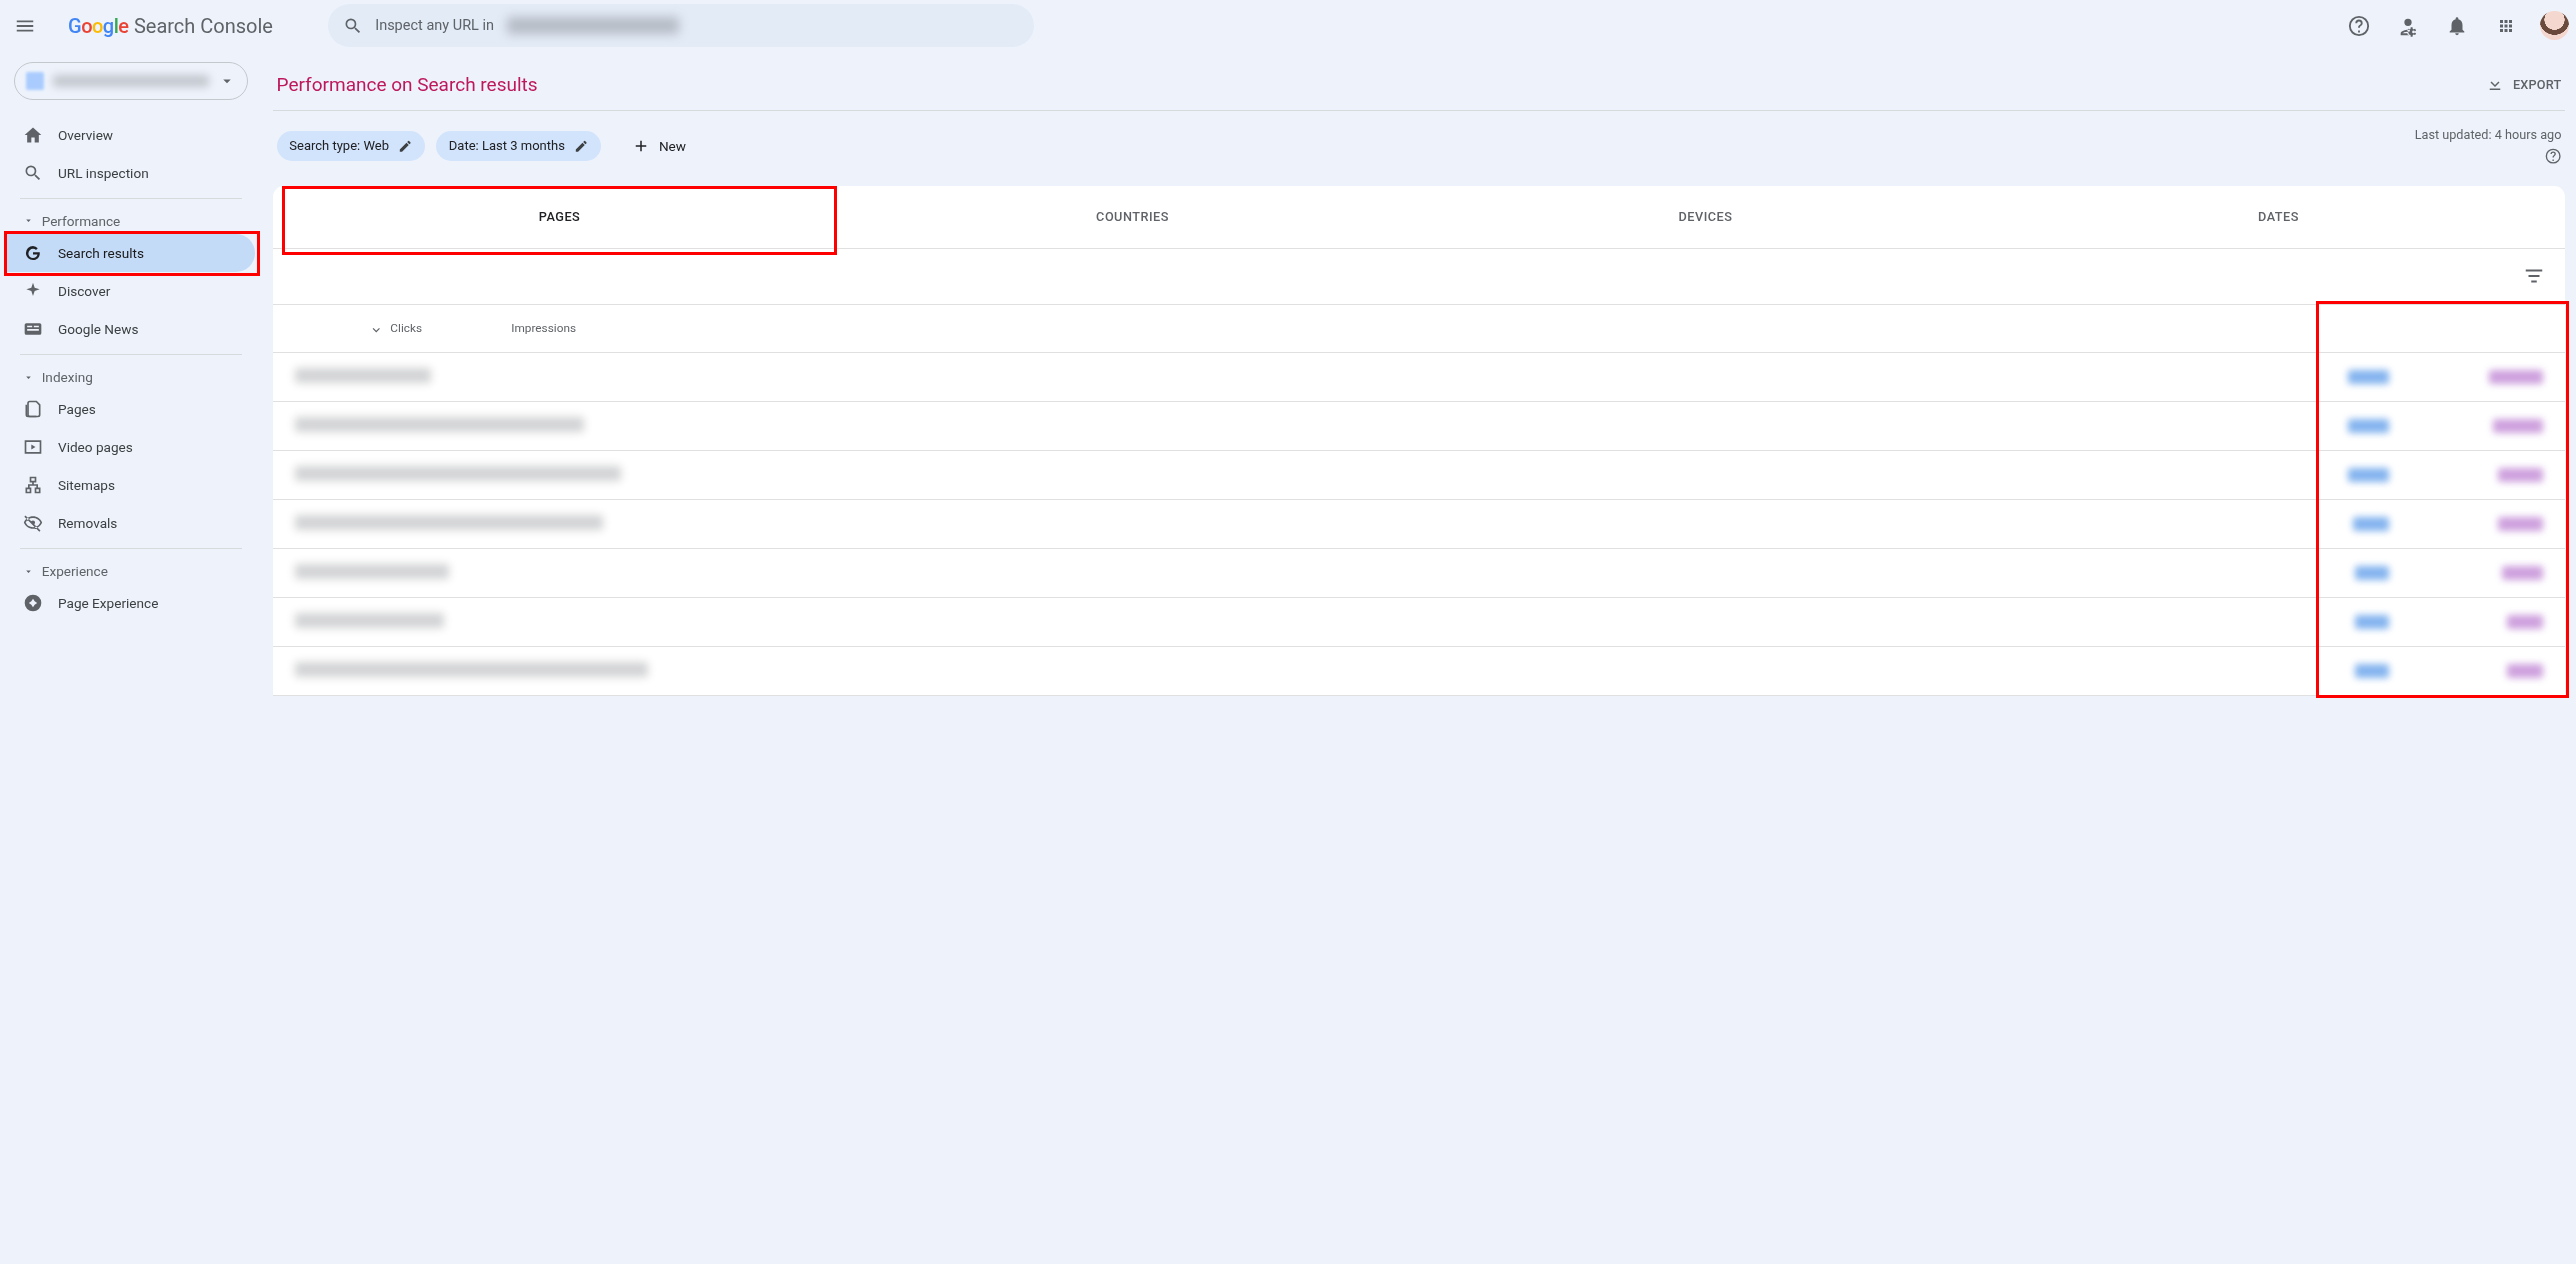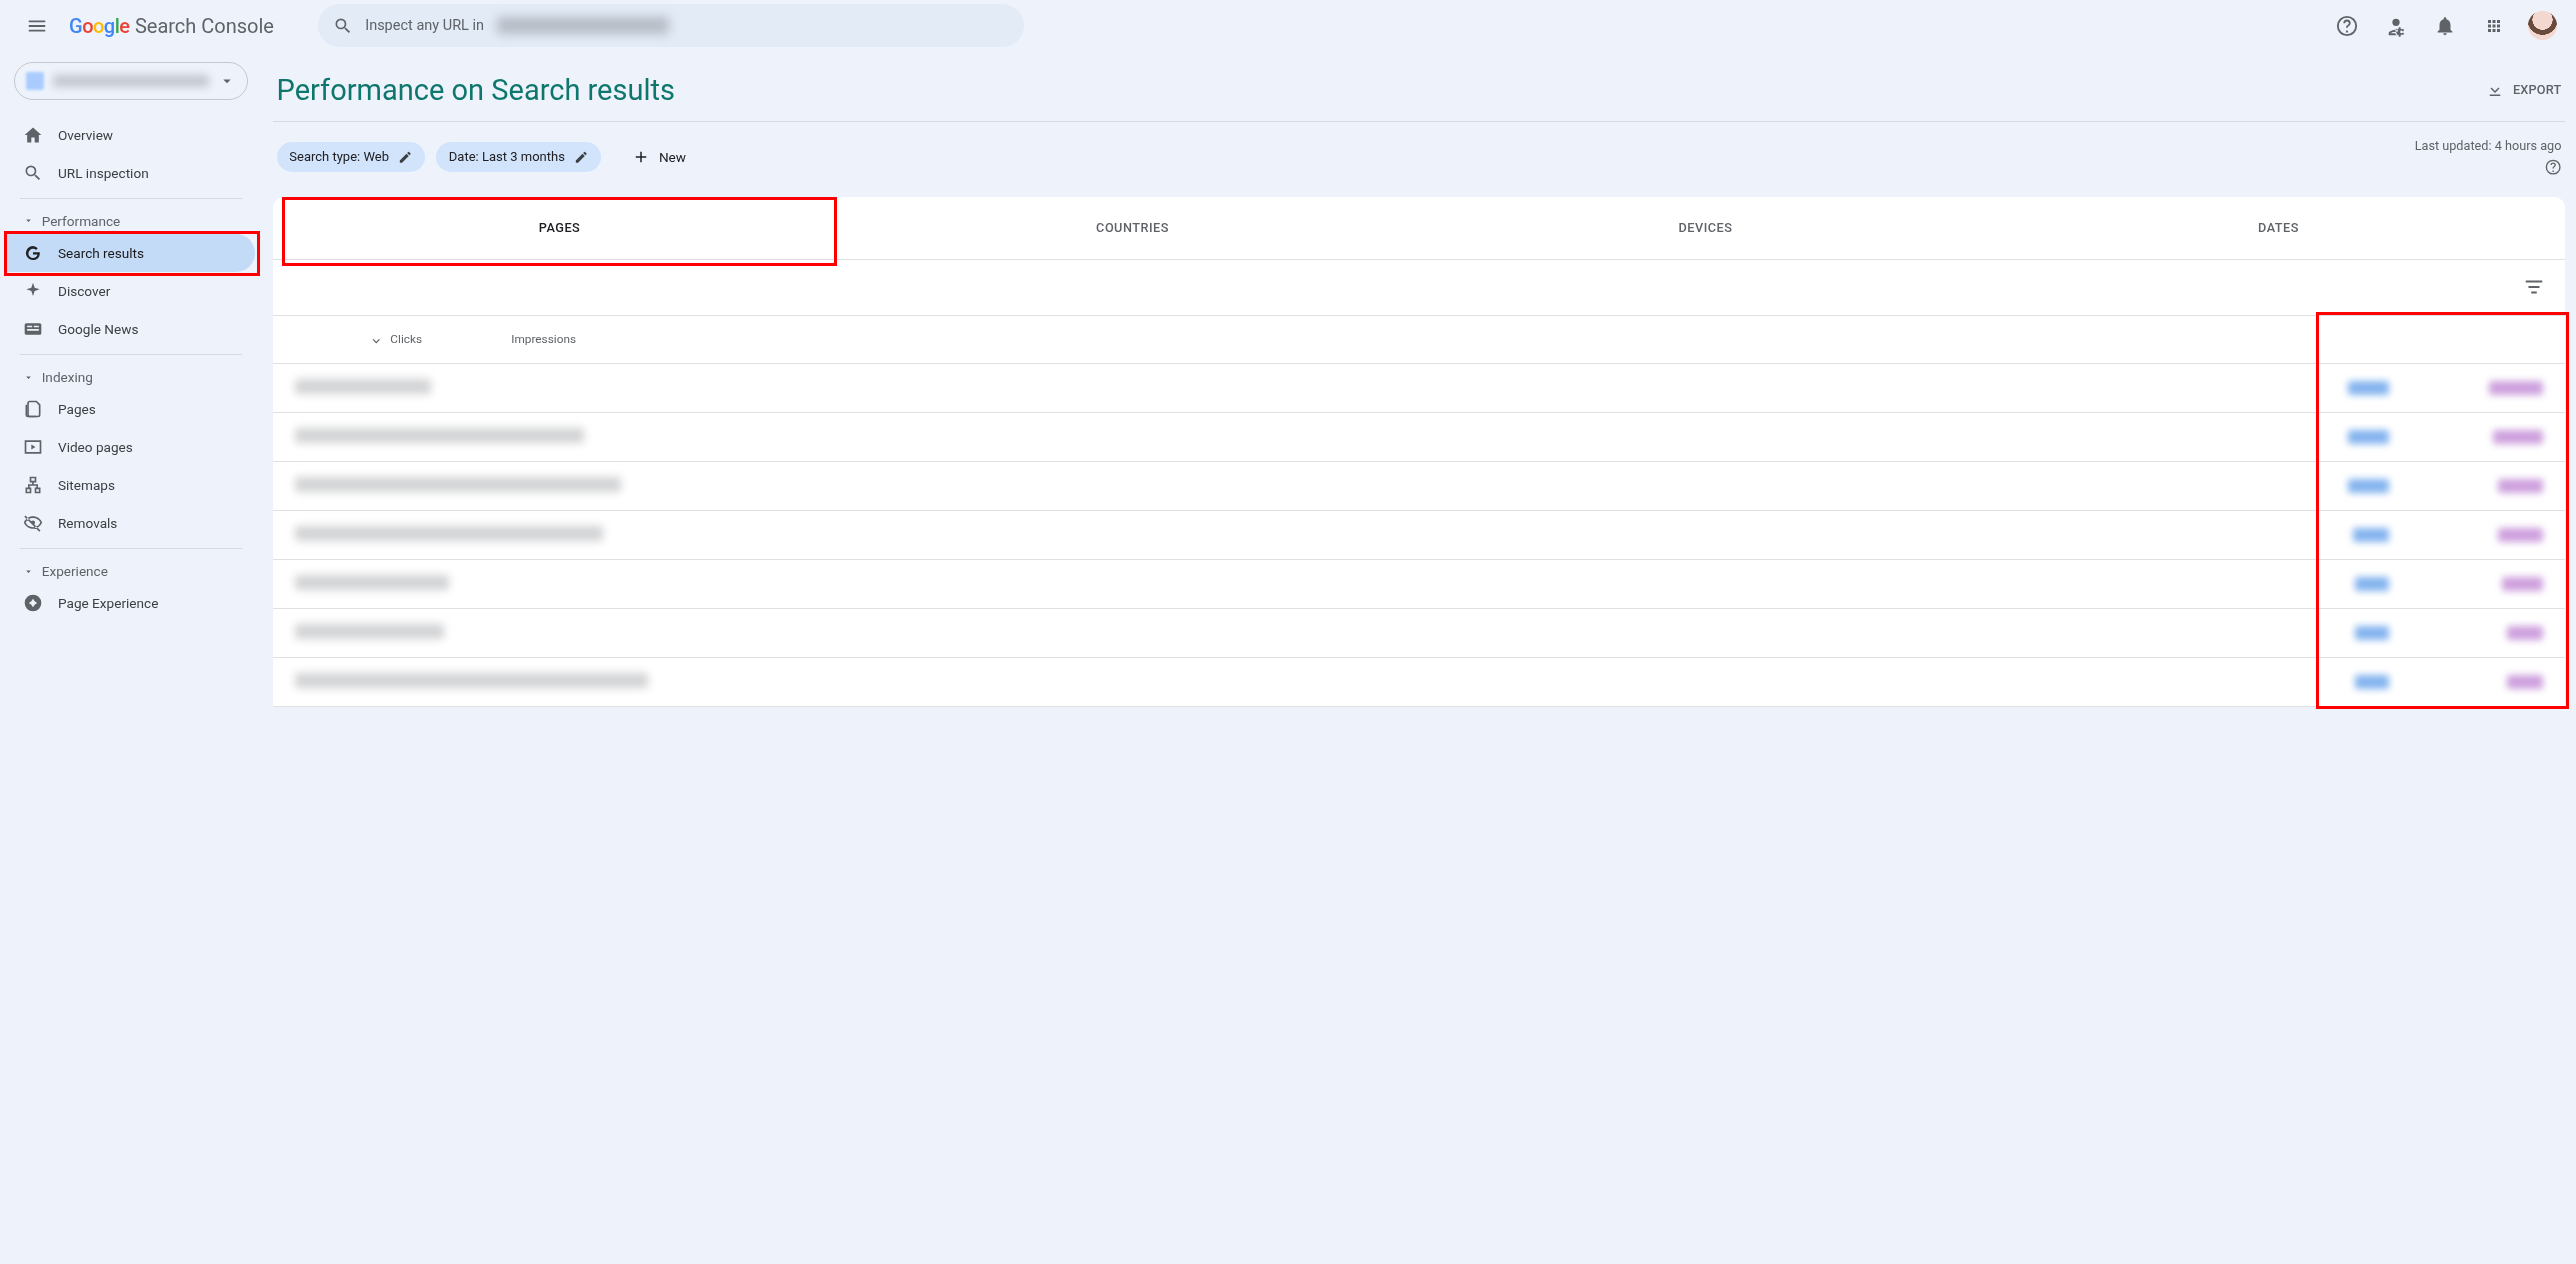--- a/index.html
+++ b/index.html
@@ -16,22 +16,22 @@
   .app {
     display: flex;
     flex-direction: column;
     height: 100vh;
   }
   
   .topbar {
     height: 51px;
     display: flex;
     align-items: center;
-    padding: 0 19px;
-    gap: 14px;
+    padding: 0 7px;
+    gap: 25px;
   }
   .menu-btn {
     width: 36px;
     height: 36px;
     display: flex;
     align-items: center;
     justify-content: center;
     border-radius: 50%;
     cursor: pointer;
     color: #5f6368;
@@ -192,22 +192,22 @@
     position: relative;
   }
   .page-header {
     display: flex;
     align-items: center;
     justify-content: space-between;
     padding: 7.2px 3.6px 14.5px 3.6px;
     border-bottom: 0.9px solid #d6dadd;
   }
   .page-title {
-    font-size: 29px;
-    color: #0f766e;
+    font-size: 19px;
+    color: #be185d;
     font-weight: 400;
   }
   .export-btn {
     display: flex;
     align-items: center;
     gap: 9px;
     color: #5f6368;
     font-size: 12.7px;
     font-weight: 500;
     letter-spacing: 0.2px;

